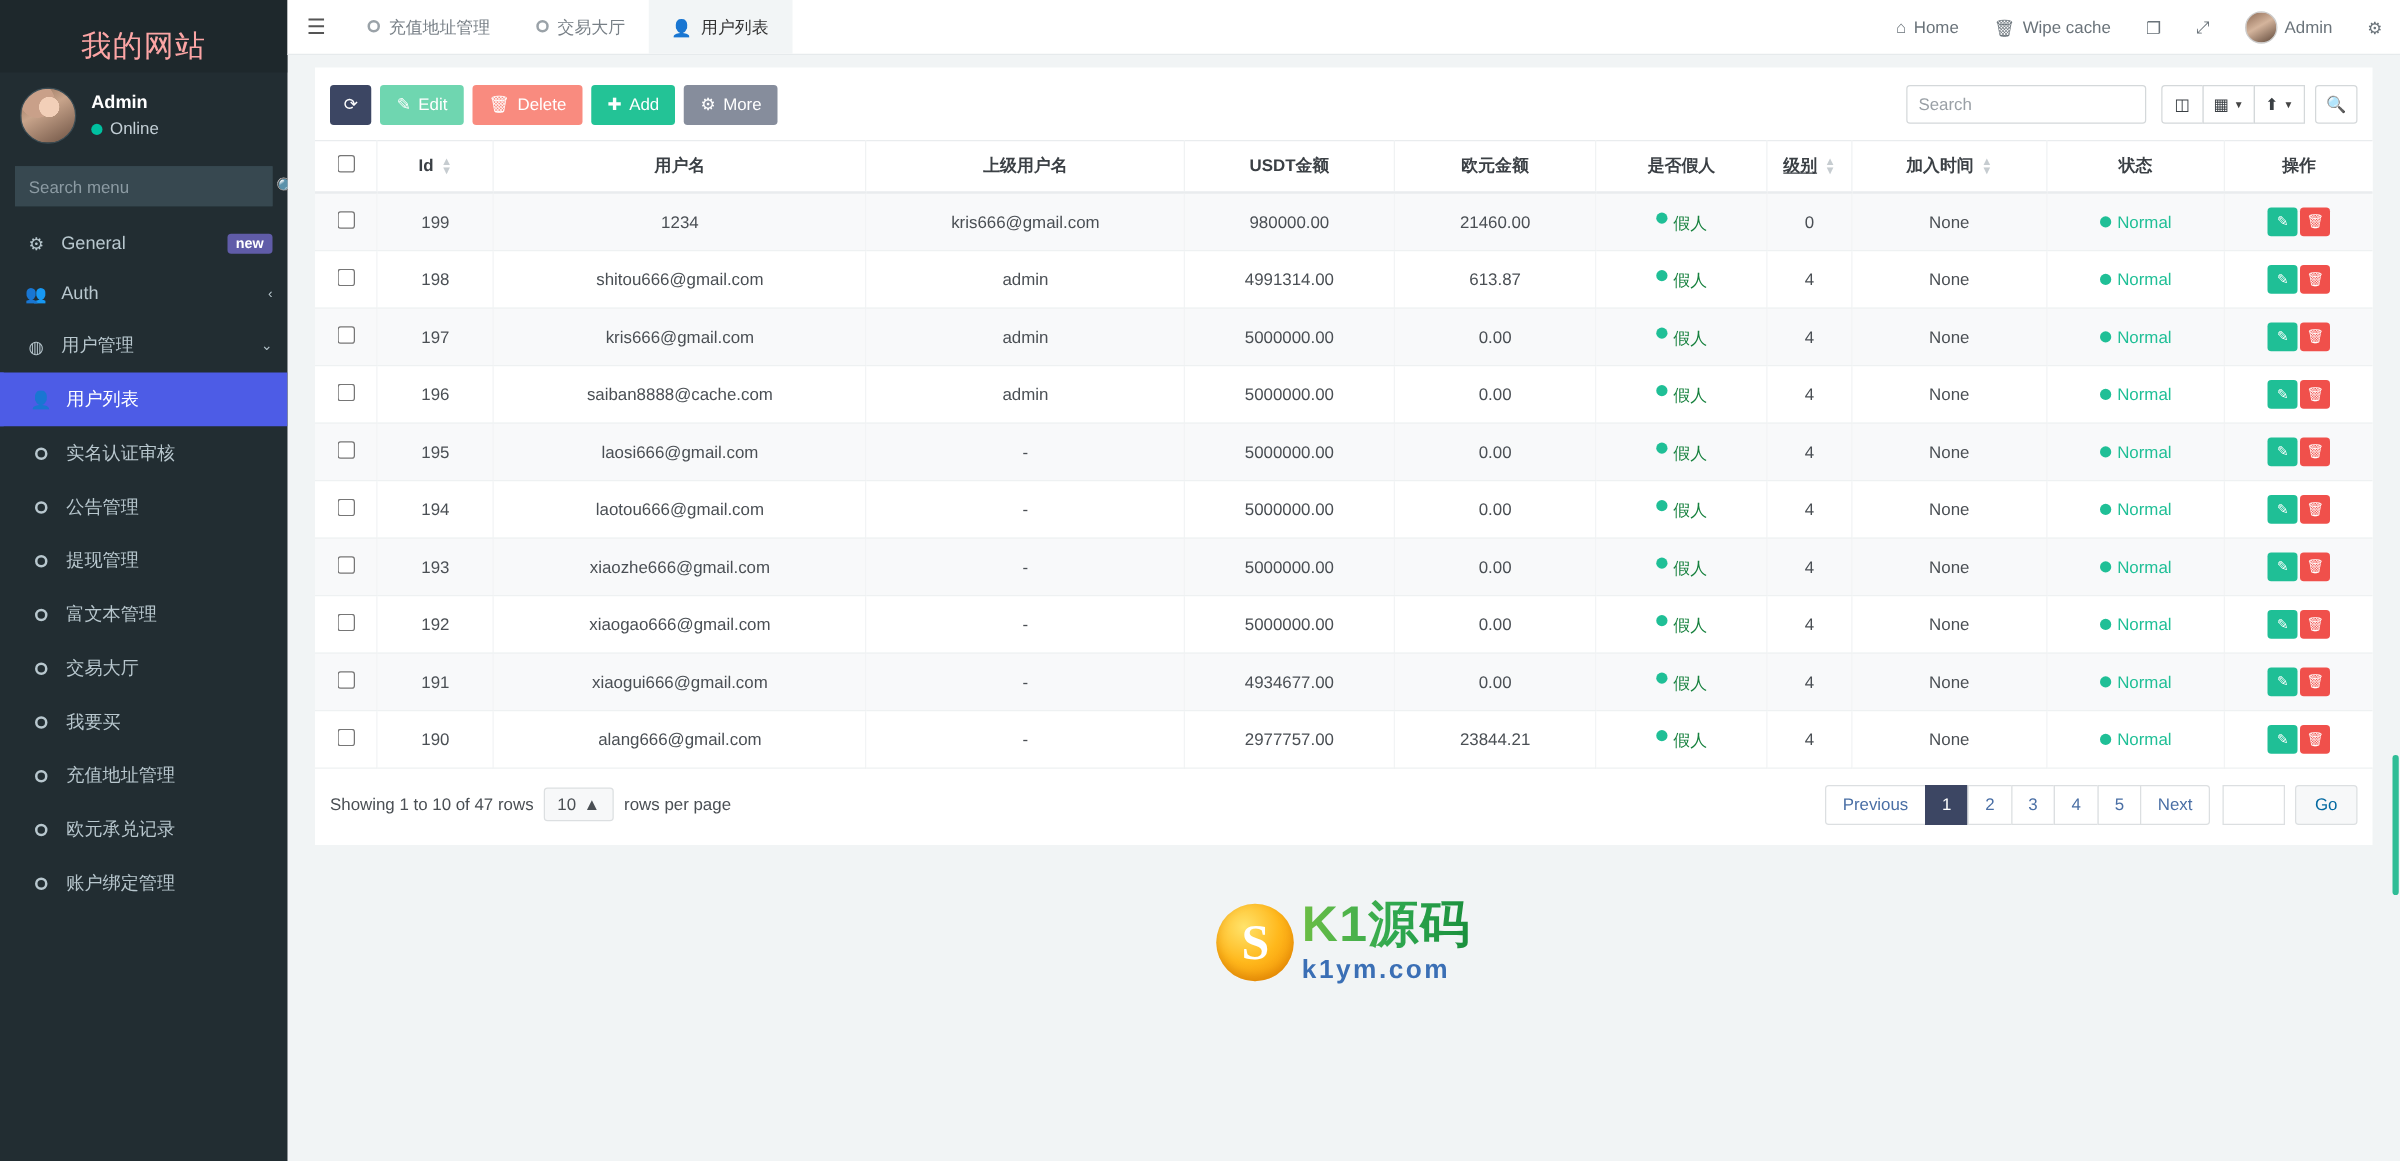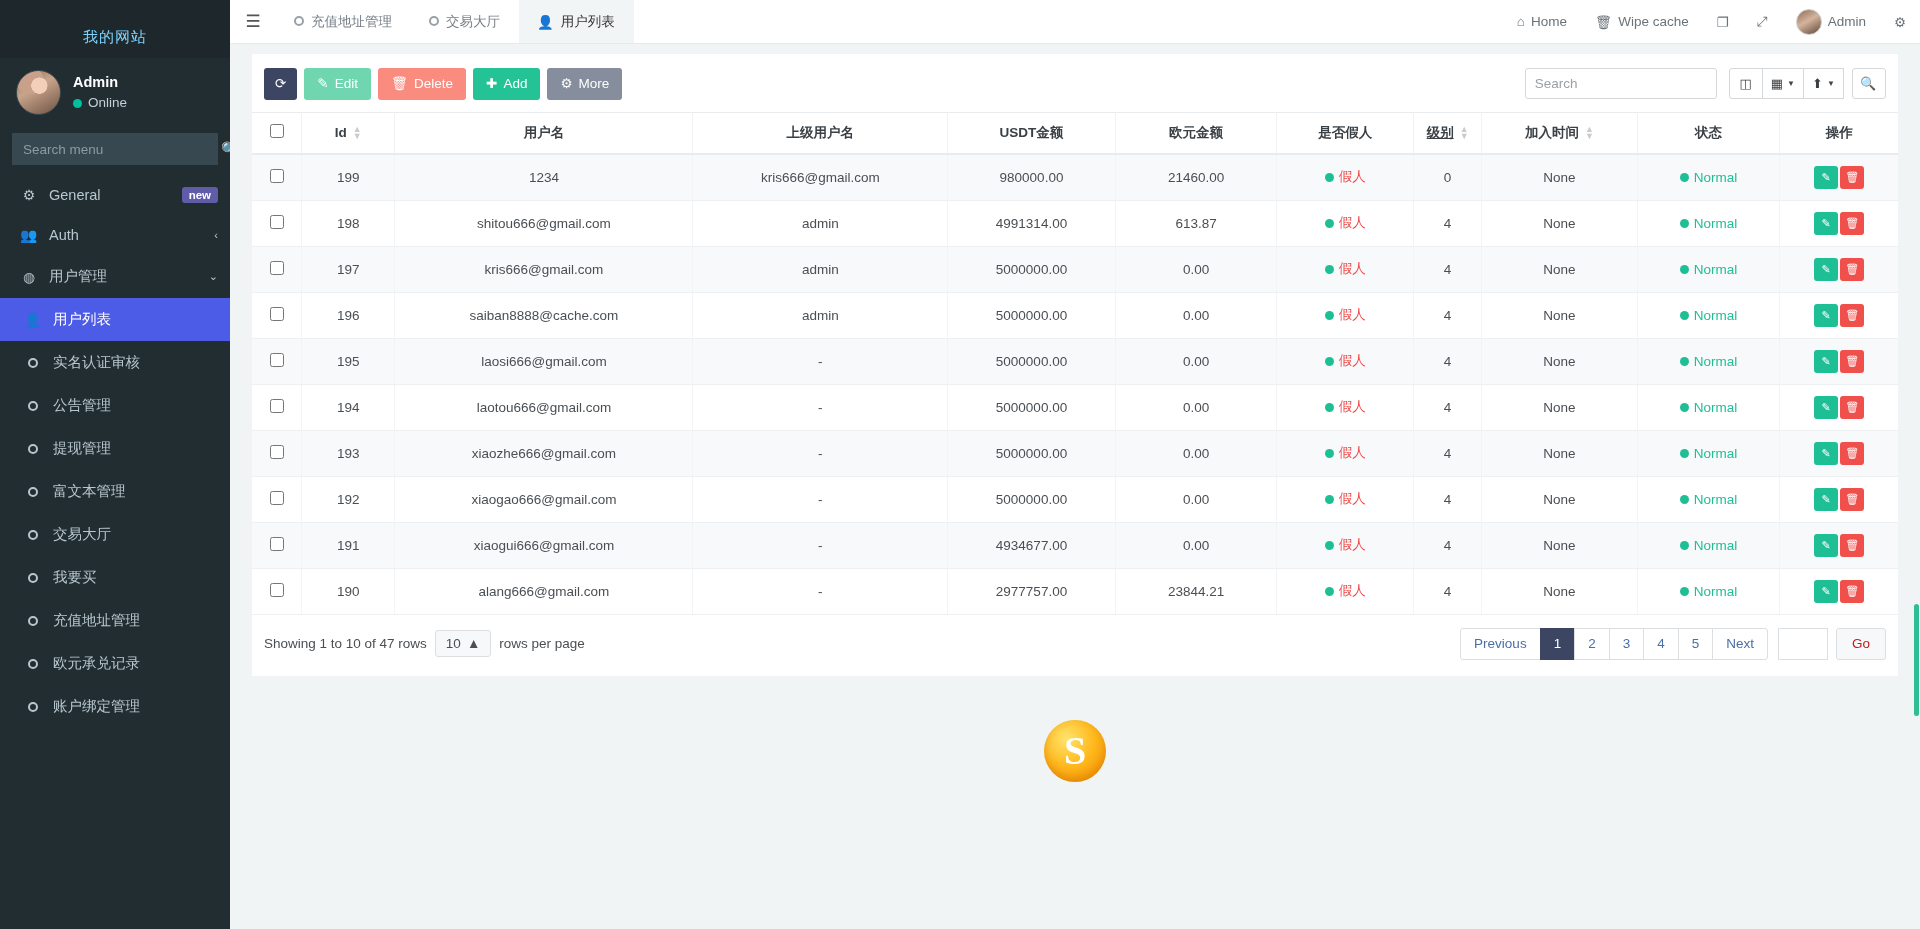--- a/index.html
+++ b/index.html
@@ -13,21 +13,21 @@
   
   .sidebar {
     width: 230px; flex: 0 0 230px;
     background: #222d32; color: #b8c7ce;
     overflow: hidden; position: relative;
   }
   .brand {
     height: 58px; display: flex; align-items: center; justify-content: center;
     background: #1e282c;
   }
-  .brand-text { color: #7dd3fc; font-size: 15px; letter-spacing: 1px; margin-top: 16px; }
+  .brand-text { color: #fca5a5; font-size: 24px; letter-spacing: 1px; margin-top: 16px; }
   .userpanel {
     padding: 12px 12px 14px 16px; display: flex; align-items: center; gap: 12px;
   }
   .avatar {
     width: 45px; height: 45px; border-radius: 50%; flex: 0 0 45px;
     background:
       radial-gradient(circle at 52% 34%, #f2cfb8 0 22%, transparent 23%),
       radial-gradient(circle at 30% 22%, #c9a089 0 30%, transparent 31%),
       linear-gradient(150deg, #8d6a55 0%, #c8a48b 40%, #6d5243 100%);
     border: 1px solid #3b4c54;
@@ -160,21 +160,21 @@
   table.grid td:last-child { border-right: 0; }
   table.grid tbody tr:nth-child(odd) { background: #f8f9fa; }
   table.grid tbody tr:nth-child(even) { background: #fff; }
   .cb { width: 14px; height: 14px; accent-color: #3c8dbc; cursor: pointer; }
   .sortic {
     display: inline-block; margin-left: 6px; color: #c6ccd0;
     font-size: 9px; line-height: 7px; vertical-align: middle;
   }
   .teal { color: #1fbf96; display: inline-flex; align-items: center; gap: 5px; }
   .teal .d { width: 9px; height: 9px; border-radius: 50%; background: #1fbf96; }
-  .fake { color: #ef4444; display: inline-flex; align-items: center; gap: 5px; }
+  .fake { color: #15803d; display: inline-flex; align-items: flex-start; gap: 5px; }
   .fake .d { width: 9px; height: 9px; border-radius: 50%; background: #1fbf96; }
   .actbtn {
     width: 24px; height: 23px; border: 0; border-radius: 3px; color: #fff;
     font-size: 11px; cursor: pointer; display: inline-flex;
     align-items: center; justify-content: center; margin: 0 1px;
   }
   .a-edit { background: #1fbf96; }
   .a-del { background: #f0504b; }
 
   
@@ -195,21 +195,21 @@
   }
   .pg:first-child { border-radius: 3px 0 0 3px; }
   .pg.active { background: #3c4663; color: #fff; border-color: #3c4663; }
   .pg.last { border-radius: 0 3px 3px 0; }
   .goinput {
     width: 50px; height: 32px; border: 1px solid #dcdfe1; margin-left: 10px;
     outline: 0; font-size: 13.5px; padding: 0 6px;
     font-family: "Liberation Sans", sans-serif;
   }
   .gobtn {
-    border: 1px solid #dcdfe1; background: #f7f8f9; color: #b91c1c;
+    border: 1px solid #dcdfe1; background: #f7f8f9; color: #0369a1;
     padding: 7px 15px; font-size: 13.5px; margin-left: 8px; border-radius: 3px;
     cursor: pointer; font-family: "Liberation Sans", sans-serif;
   }
 
   
   .watermark {
     display: flex; align-items: center; justify-content: center;
     gap: 6px; padding: 44px 0 0 0;
   }
   .wm-logo {
@@ -665,20 +665,24 @@
               <button class="pg">5</button>
               <button class="pg last">Next</button>
               <input class="goinput" type="text" style="">
               <button class="gobtn">Go</button>
             </div>
         </div>
       </div>
 
       <div class="watermark">
         <div class="wm-logo">S</div>
+        <div class="wm-right">
+          <div class="wm-title">K1源码</div>
+          <div class="wm-sub">k1ym.com</div>
+        </div>
       </div>
     </div>
 
     <div class="vscroll">
       <div class="thumb"></div>
     </div>
   </div>
 </div>
 
 </body></html>

